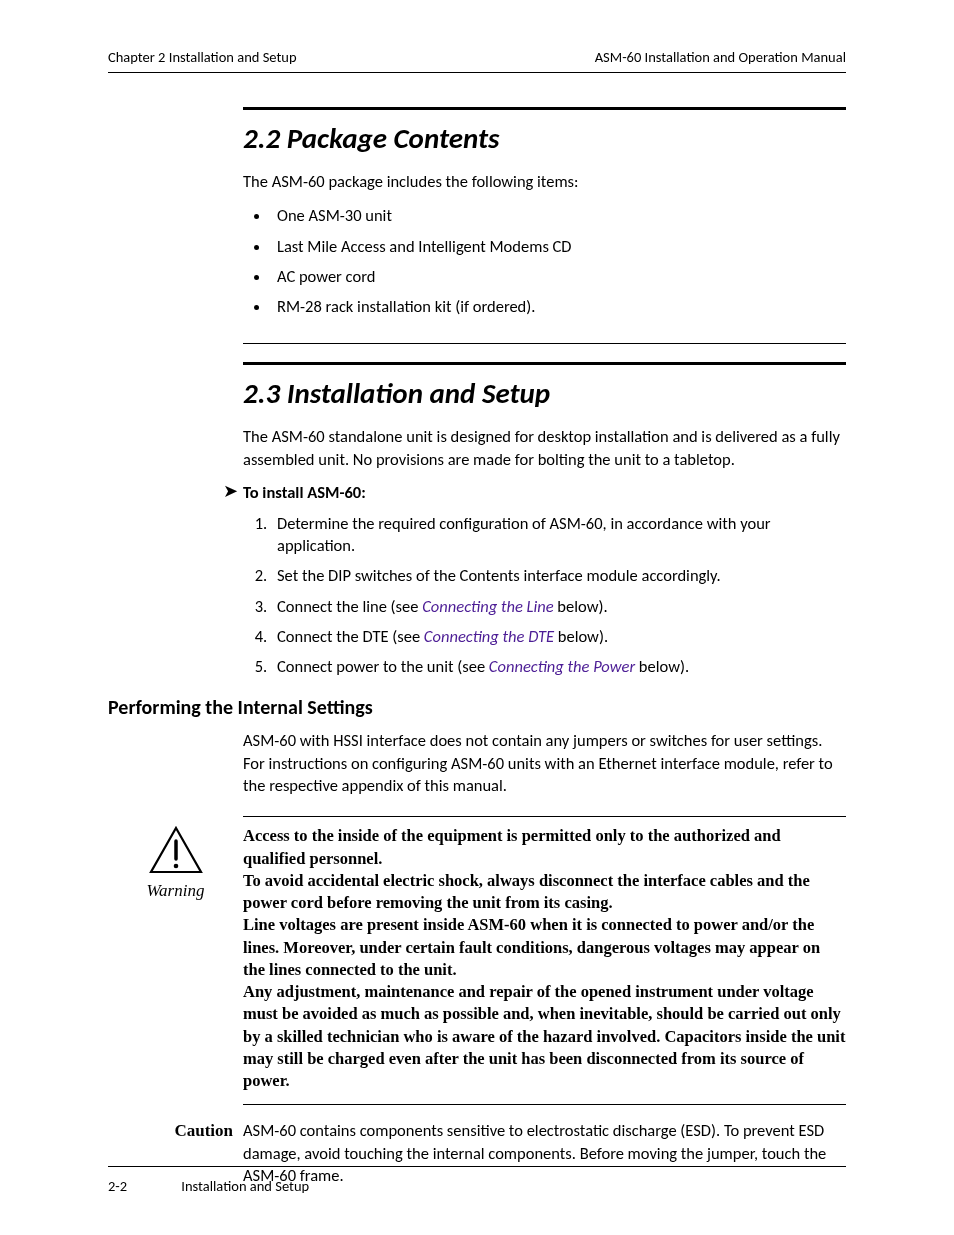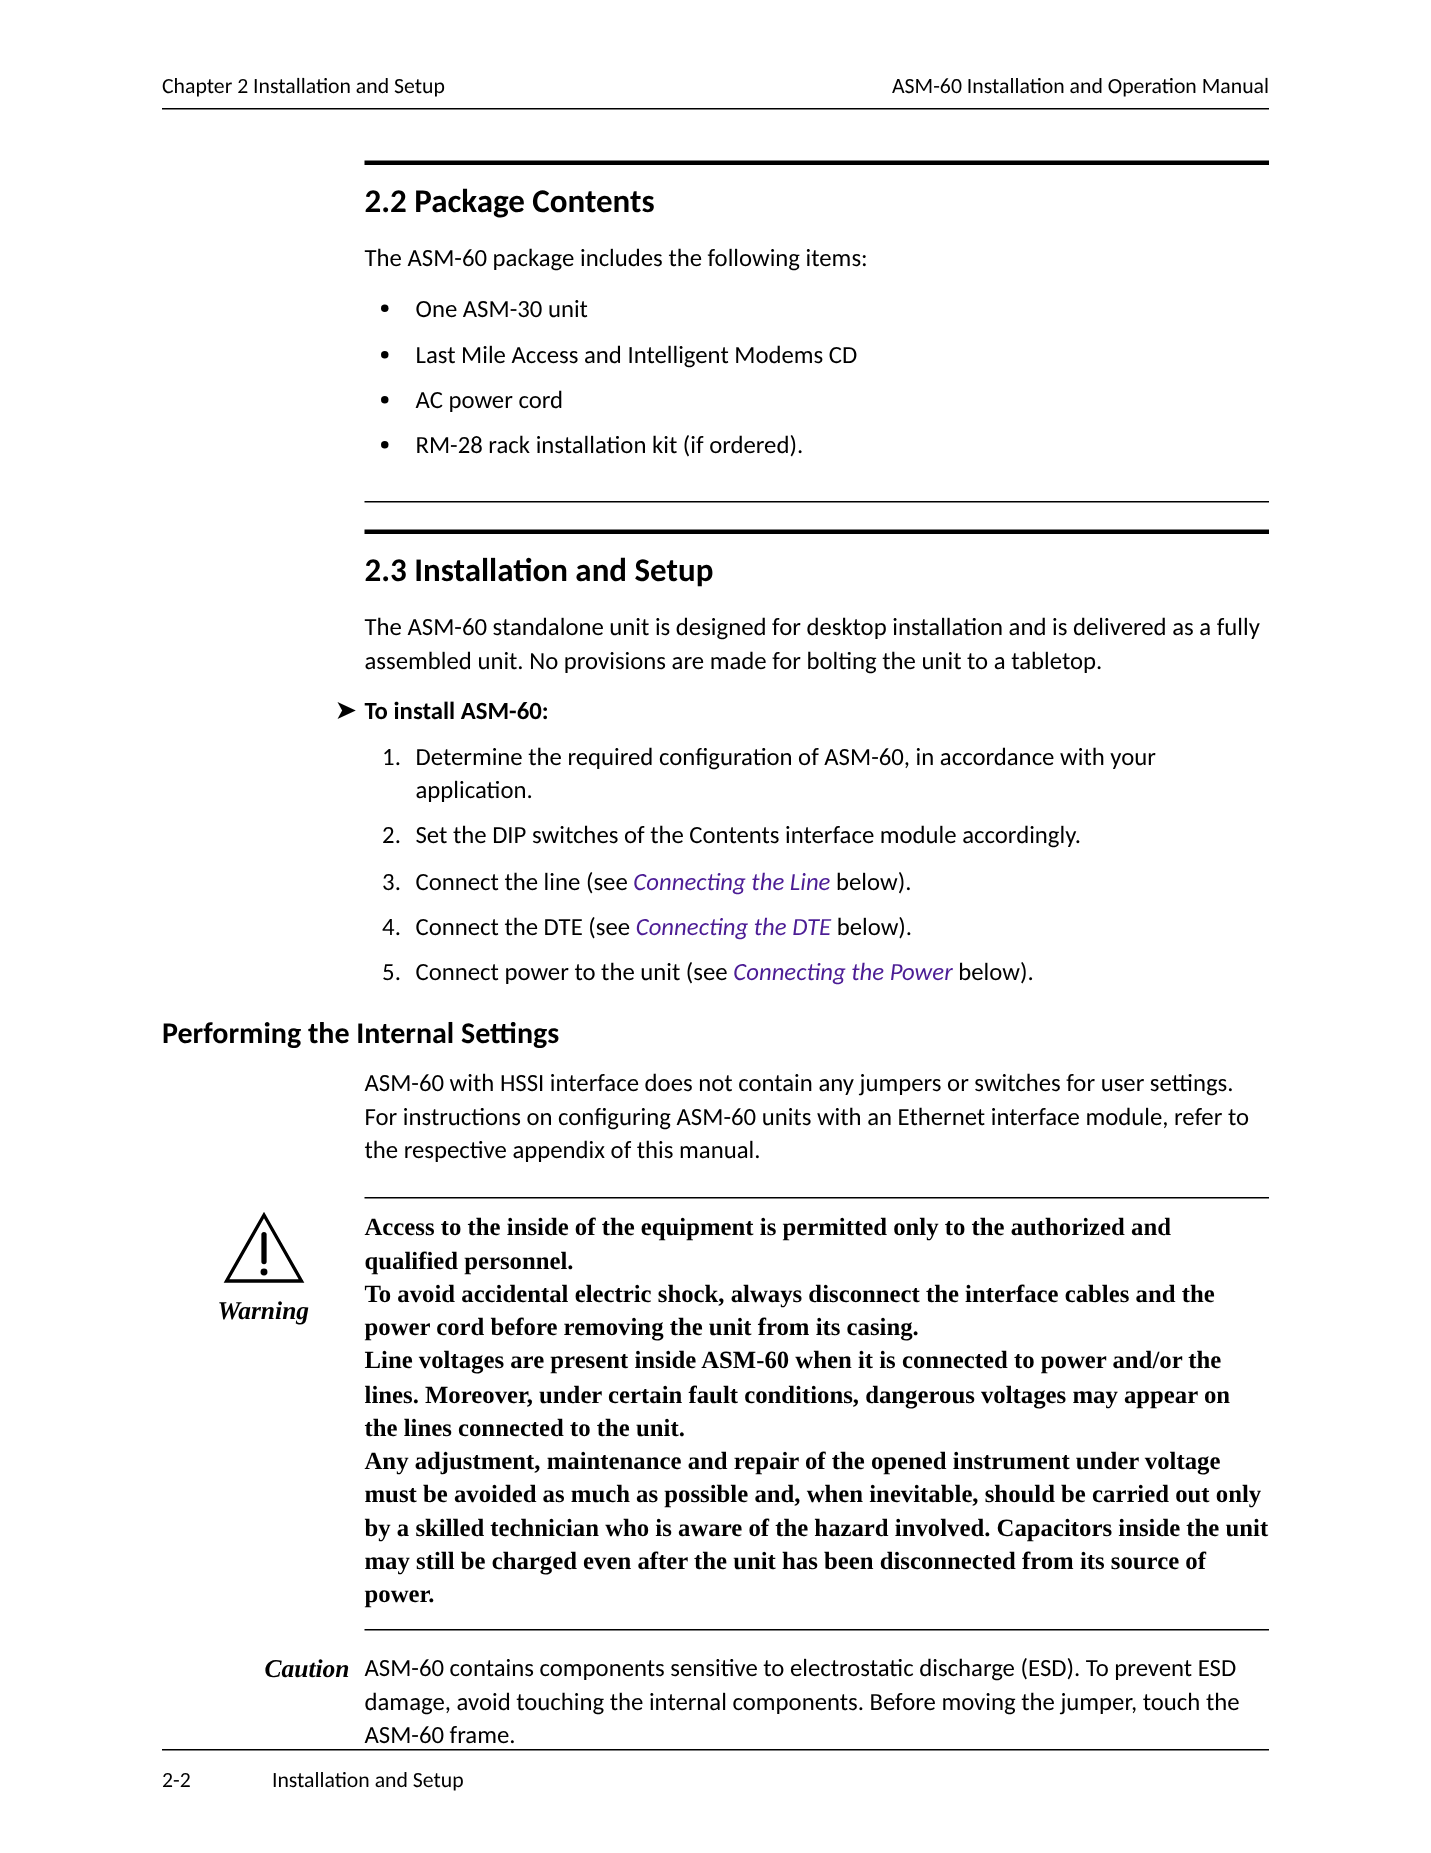--- a/index.html
+++ b/index.html
@@ -25,23 +25,24 @@
     margin-bottom: 34px;
   }
   .content-col {
     margin-left: 135px;
   }
   .h-rule-top {
     border-top: 3px solid #000;
     margin-bottom: 10px;
   }
   .section-title {
-    font-size: 22px;
+    font-size: 29px;
     font-weight: 700;
     margin: 0 0 14px 0;
+    font-style: italic;
   }
   .para {
     font-size: 16.5px;
     line-height: 1.35;
     margin: 0 0 12px 0;
   }
   ul.bullets {
     margin: 0 0 24px 0;
     padding-left: 28px;
   }
@@ -100,28 +101,27 @@
   .warning-block {
   }
   .callout-left {
     width: 135px;
     flex: 0 0 135px;
     text-align: center;
   }
   .callout-left .label-warning {
     font-family: Georgia, "Times New Roman", serif;
     font-style: italic;
-    font-weight: 700;
+    font-weight: 400;
     font-size: 17px;
     display: block;
     margin-top: 2px;
   }
   .callout-left .label-caution {
     font-family: Georgia, "Times New Roman", serif;
-    font-style: italic;
     font-weight: 700;
     font-size: 17px;
     display: block;
     margin-top: 2px;
   }
   .warning-text {
     font-family: Georgia, "Times New Roman", serif;
     font-weight: 700;
     font-size: 16.5px;
     line-height: 1.35;

